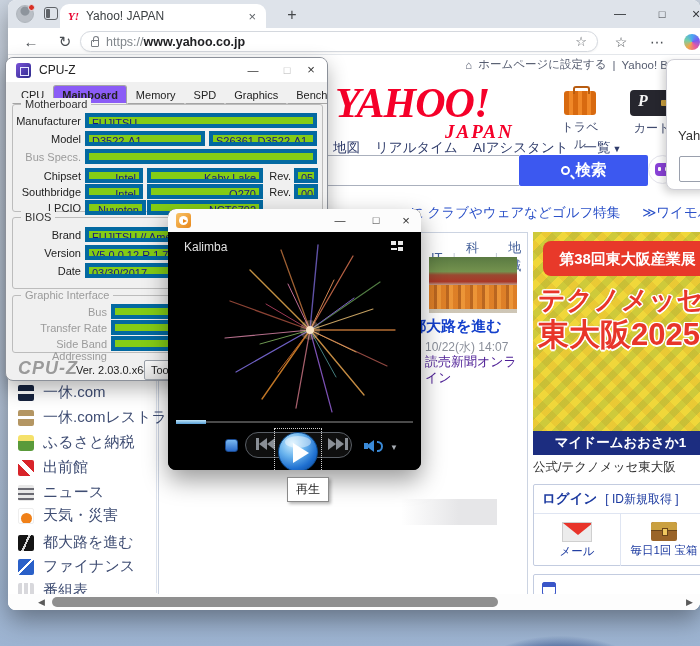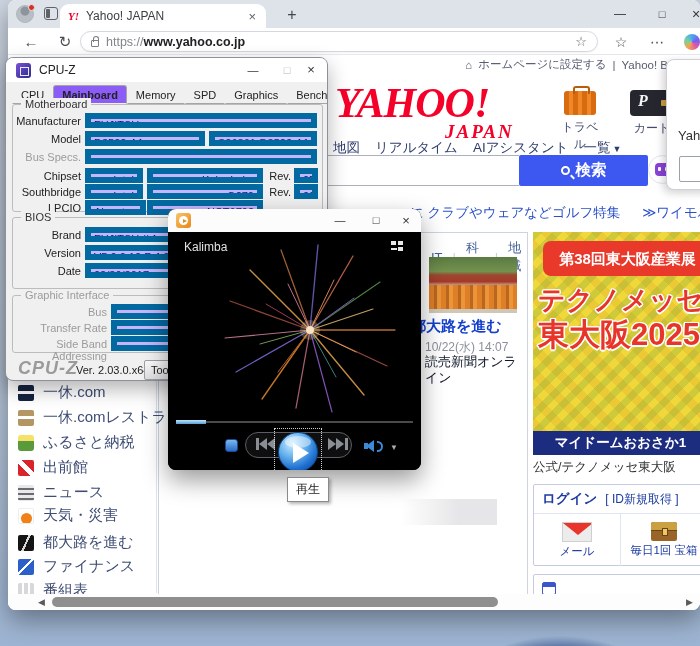--- a/index.html
+++ b/index.html
@@ -71,21 +71,21 @@
   .ytopics .t2{margin-left:18px}
   .newsbox{position:absolute;left:150px;top:177px;width:370px;height:412px;border:1px solid #ccd4e2;background:#fff}
   .newstabs{position:absolute;left:272px;top:6px;display:flex;gap:10px;font-size:13px;color:#44609a;align-items:center}
   .newstabs .sep{color:#c8cfdc}
   .newsimg{position:absolute;left:270px;top:24px;width:88px;height:56px;overflow:hidden;
     background:linear-gradient(180deg,#5a7a42 0%,#74924e 26%,#9a4a32 32%,#a83828 44%,#c4bcac 52%,#cfc7b7 100%)}
   .newsimg:after{content:"";position:absolute;left:0;bottom:4px;width:100%;height:42%;opacity:.9;
     background:repeating-linear-gradient(90deg,#e07818 0 5px,#b85c10 5px 8px,#f0902a 8px 12px)}
   .newshead{position:absolute;left:252px;top:84px;font-size:15px;font-weight:bold;color:#1440cc}
   .newstime{position:absolute;left:266px;top:106px;font-size:12px;color:#8a8f9a}
-  .newssrc{position:absolute;left:266px;top:121px;width:104px;font-size:13px;color:#0f172a;line-height:16px}
+  .newssrc{position:absolute;left:266px;top:121px;width:104px;font-size:13px;color:#4c1d95;line-height:16px}
   .fadeblock{position:absolute;left:242px;top:266px;width:96px;height:26px;background:linear-gradient(90deg,rgba(228,228,230,0) 0%,#e6e6e8 60%)}
   .rightcol{position:absolute;left:525px;top:177px;width:175px}
   .ad{position:relative;width:175px;height:223px;overflow:hidden;background:#f0d73a;
     background-image:repeating-linear-gradient(135deg,rgba(70,150,60,.20) 0 7px,rgba(0,0,0,0) 7px 14px),
       repeating-linear-gradient(45deg,rgba(200,120,20,.14) 0 9px,rgba(0,0,0,0) 9px 18px)}
   .ad .banner{position:absolute;left:10px;right:-4px;top:9px;height:35px;background:#e8392a;border-radius:8px;
     color:#fff;font-weight:bold;font-size:15px;line-height:35px;text-align:center;white-space:nowrap}
   .outline-red{color:#e8352a;font-weight:bold;white-space:nowrap;
     text-shadow:1.5px 0 #fff,-1.5px 0 #fff,0 1.5px #fff,0 -1.5px #fff,1px 1px #fff,-1px -1px #fff,1px -1px #fff,-1px 1px #fff}
   .ad .l2{position:absolute;left:5px;top:50px;font-size:27px}
@@ -132,21 +132,21 @@
   .cpuz-title .t{font-size:12px;color:#222}
   .cz-ctl{position:absolute;top:0;height:24px;width:34px;text-align:center;line-height:24px;font-size:11px;color:#333}
   .cz-ctl.dis{color:#b5b5b5}
   .cz-tabs{position:absolute;left:6px;top:27px;display:flex;font-size:11px;color:#222}
   .cz-tab{padding:3px 8px 2px;border:1px solid #f0f0f0;border-bottom:1px solid #a5a5a5}
   .cz-tab.active{border:1px solid #a5a5a5;border-bottom:1px solid #f0f0f0;background:#8b5cf6;font-weight:bold;border-radius:3px 3px 0 0}
   .grp{position:absolute;border:1px solid #bcbcbc;border-radius:3px}
   .grp .cap{position:absolute;left:8px;top:-7px;background:#f0f0f0;padding:0 4px;font-size:11px;color:#333}
   .cz-lbl{position:absolute;font-size:11px;color:#222;text-align:right}
   .cz-lbl.dim{color:#9b9b9b}
-  .cz-field{position:absolute;height:15px;background:#c4b5fd;border:6px solid #0369a1;font-size:11px;color:#141487;
+  .cz-field{position:absolute;height:15px;background:#84cc16;border:4px solid #0369a1;font-size:11px;color:#141487;
     line-height:13px;padding:0 3px;white-space:nowrap;overflow:hidden}
   .cz-field.ctr{text-align:right}
   .cz-footer-logo{position:absolute;left:12px;top:300px;font-size:18px;font-weight:bold;font-style:italic;color:#9a9a9a;letter-spacing:1px}
   .cz-ver{position:absolute;left:70px;top:306px;font-size:11px;color:#222}
   .cz-toolsbtn{position:absolute;left:138px;top:302px;width:72px;height:20px;border:1px solid #9aa0a8;border-radius:2px;
     background:linear-gradient(#fafafa,#dedede);font-size:11px;color:#222;text-align:left;padding:3px 0 0 6px}
 
   
   .wmp{position:absolute;left:168px;top:209px;width:253px;height:261px;border-radius:8px;z-index:20;
     box-shadow:0 10px 24px rgba(0,0,0,.40);background:#000}

